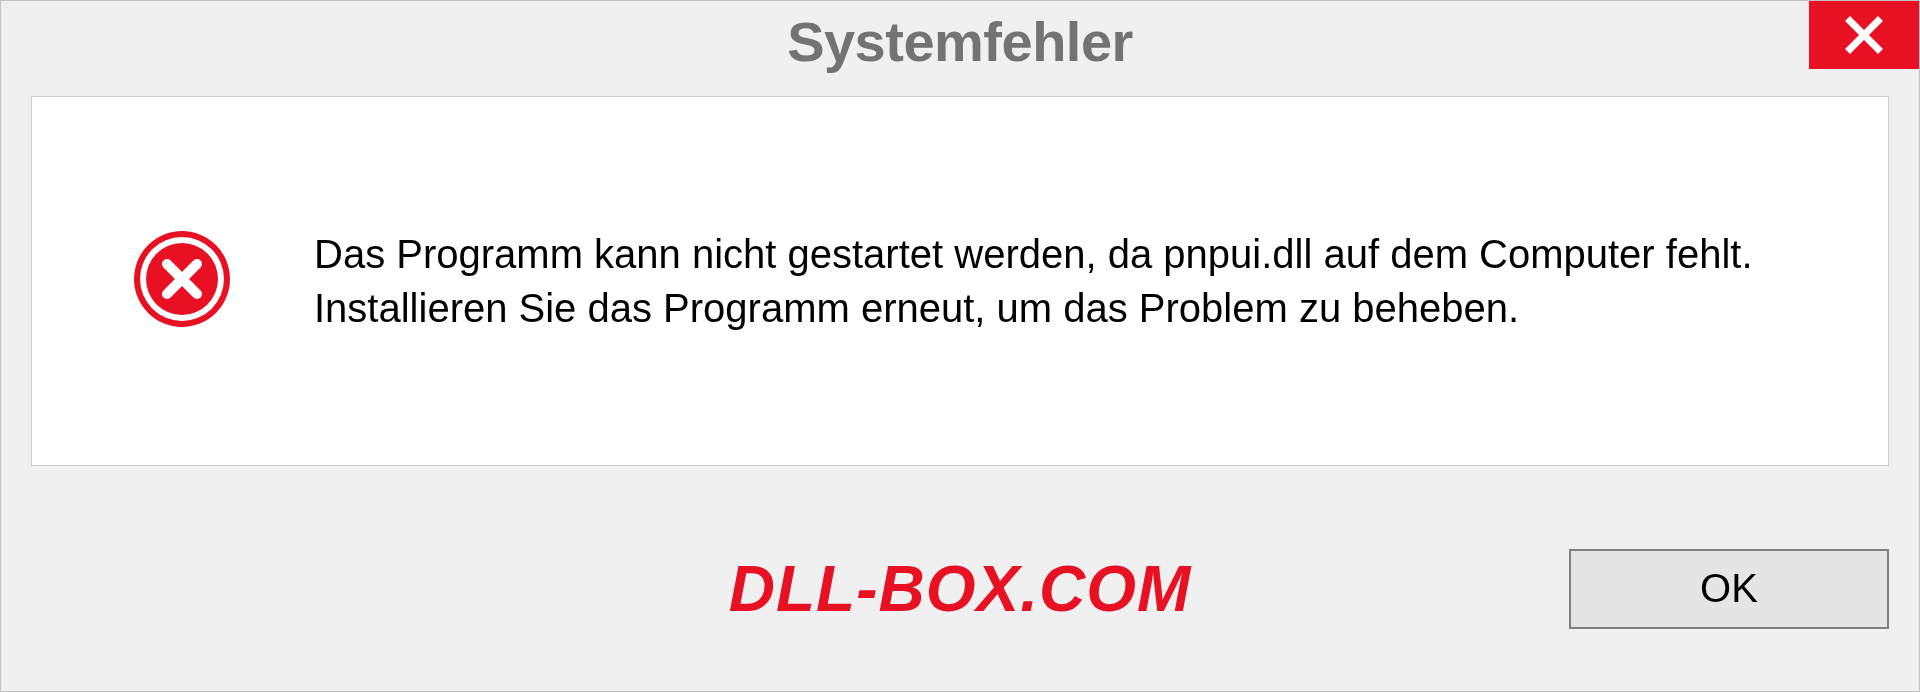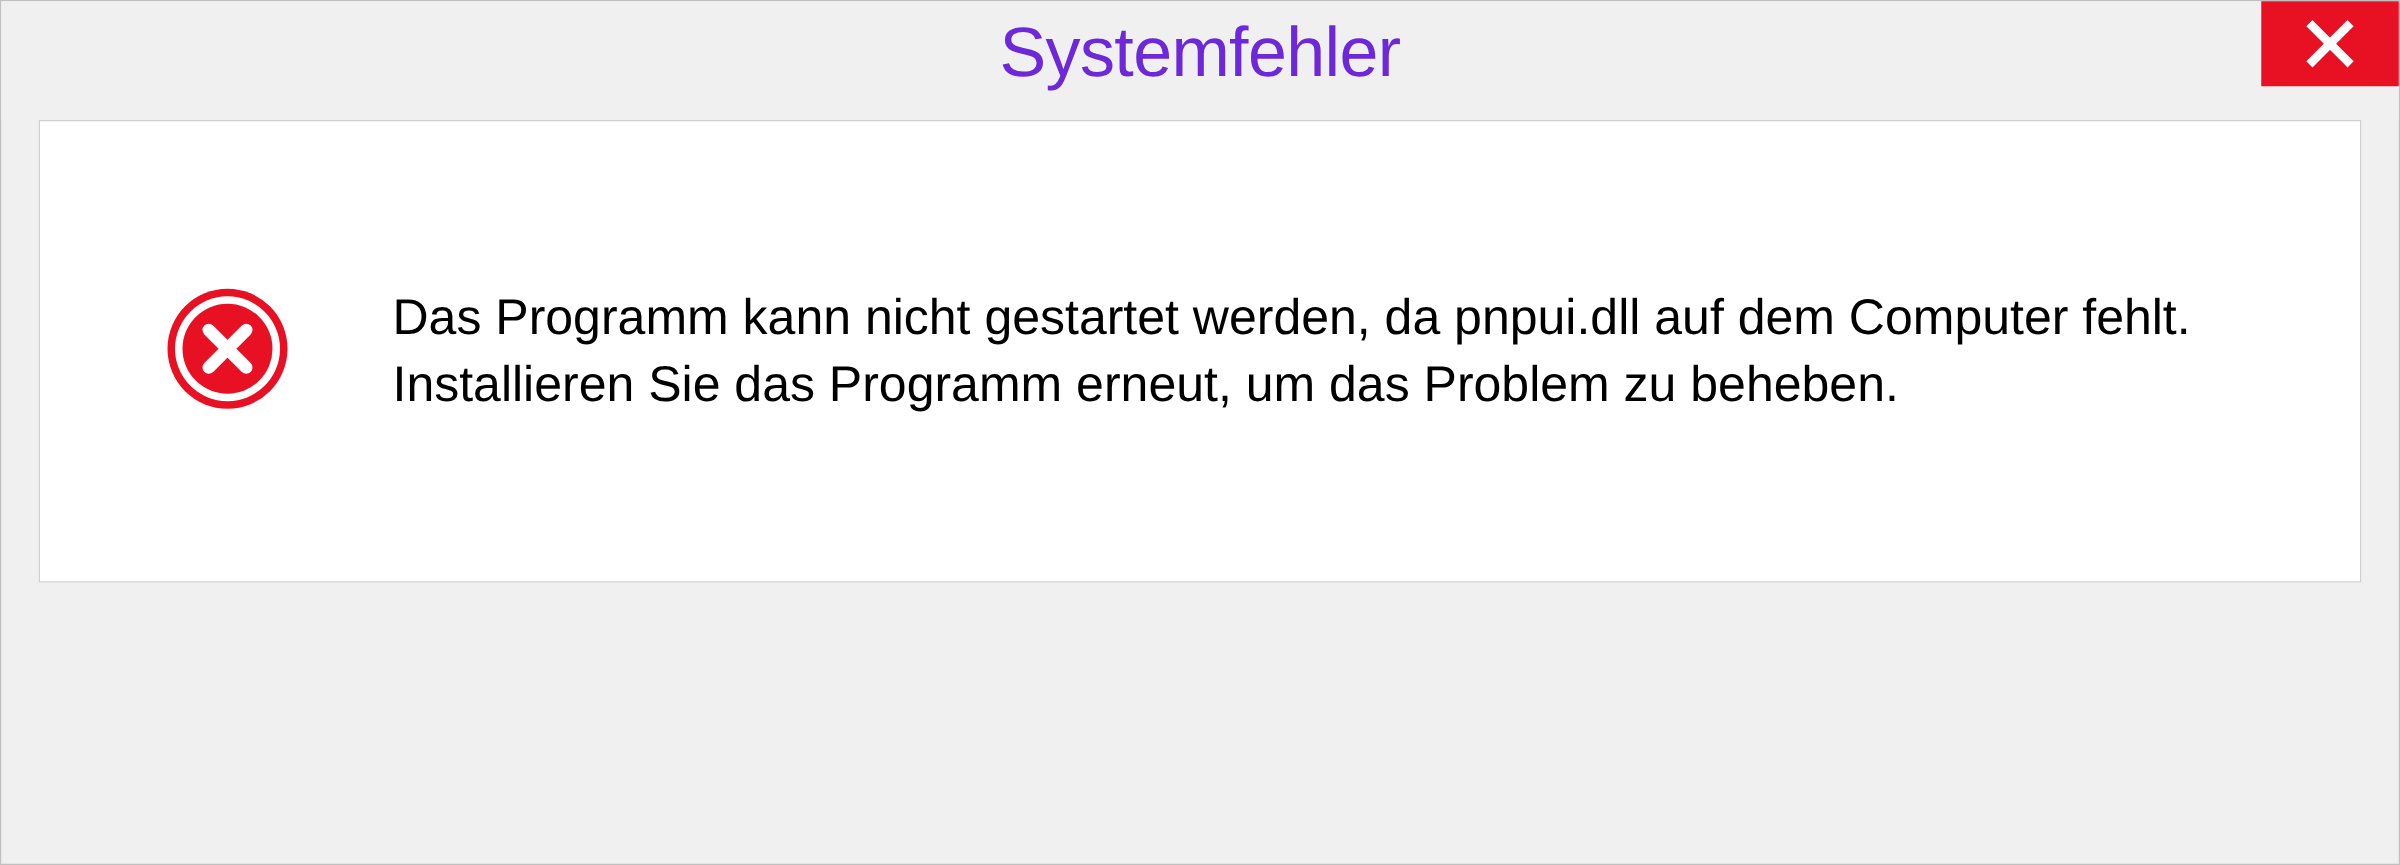--- a/index.html
+++ b/index.html
@@ -29,22 +29,22 @@
       height: 95px;
       display: flex;
       align-items: flex-start;
       justify-content: center;
       position: relative;
       background: #f0f0f0;
     }
     
     .title-text {
       font-size: 56px;
-      font-weight: 400;
-      color: #6d28d9;
+      font-weight: 700;
+      color: #737373;
       margin-top: 8px;
       letter-spacing: -0.5px;
     }
     
     .close-btn {
       position: absolute;
       top: 0;
       right: 0;
       width: 110px;
       height: 68px;
@@ -143,14 +143,18 @@
       <svg viewBox="0 0 100 100">
         <circle cx="50" cy="50" r="48" fill="#e81123"></circle>
         <circle cx="50" cy="50" r="42" fill="#ffffff"></circle>
         <circle cx="50" cy="50" r="36" fill="#e81123"></circle>
         <path d="M35 35 L65 65 M65 35 L35 65" stroke="#ffffff" stroke-width="10" stroke-linecap="round" fill="none"></path>
       </svg>
     </div>
     <div class="message-text">Das Programm kann nicht gestartet werden, da pnpui.dll auf dem Computer fehlt. Installieren Sie das Programm erneut, um das Problem zu beheben.</div>
   </div>
 
+  <div class="footer">
+    <div class="watermark">DLL-BOX.COM</div>
+    <button class="ok-button">OK</button>
+  </div>
 
 </div>
 
 </body></html>

